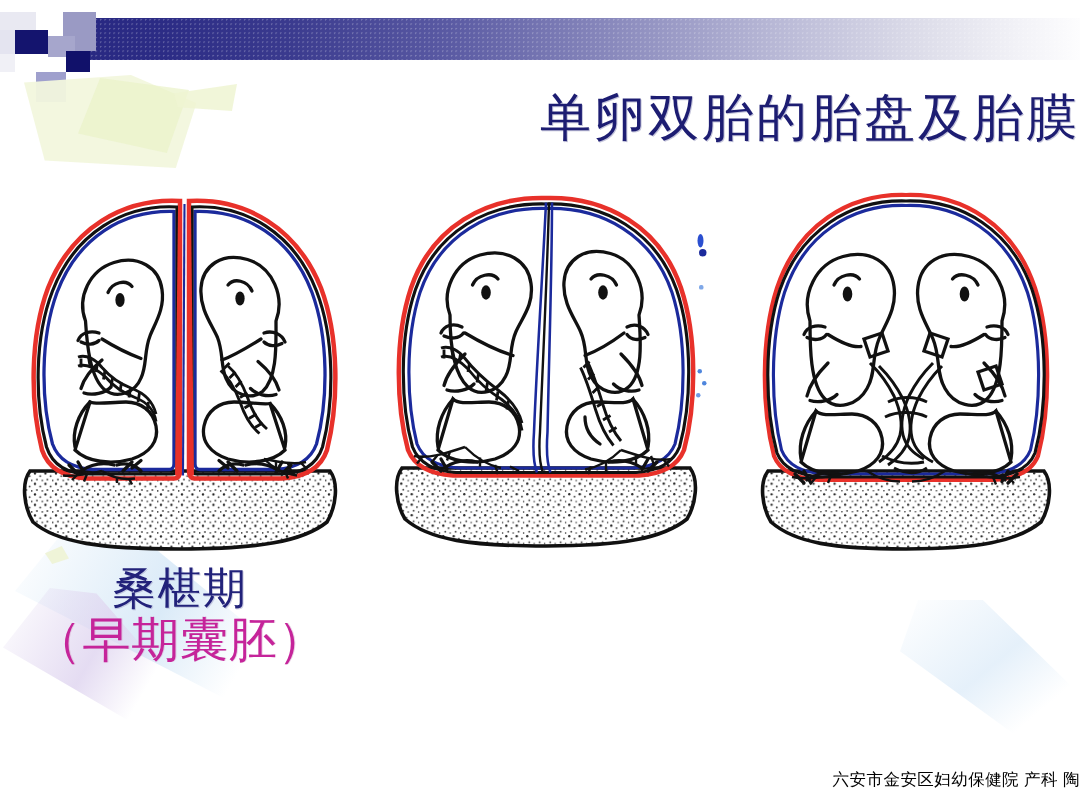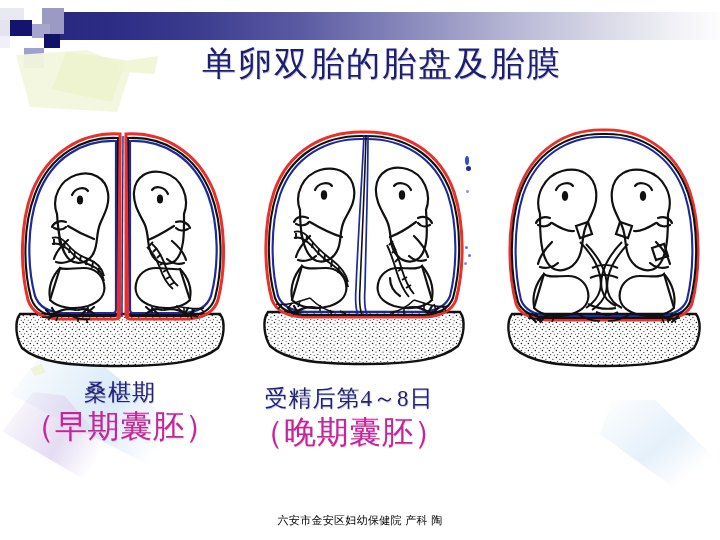--- a/index.html
+++ b/index.html
@@ -100,22 +100,22 @@
     clip-path: polygon(0% 40%, 70% 0%, 100% 70%, 30% 100%); }
   .wm-rt {
     left: 600px; top: 400px; width: 120px; height: 90px;
     background: linear-gradient(140deg, rgba(226,238,250,0) 0%, rgba(218,234,248,0.7) 50%, rgba(226,238,250,0) 80%);
     clip-path: polygon(10% 0%, 46% 0%, 100% 70%, 64% 100%, 0% 38%);
   }
 
   
   .title {
     position: absolute;
-    left: 0; right: 0; top: 42px;
-    text-align: center;
+    left: 0; right: 0; top: 58px;
+    text-align: right;
     font-size: 34px;
     line-height: 44px;
     letter-spacing: 2px;
     color: #1d1d72;
     font-family: "Liberation Serif", "DejaVu Serif", serif;
     font-weight: 400;
     text-shadow: 0.7px 0.7px 0 rgba(150,150,190,0.55);
     white-space: nowrap;
     padding-left: 44px;
   }
@@ -150,41 +150,41 @@
     text-align: center;
     font-family: "Liberation Serif", "DejaVu Serif", serif;
     white-space: nowrap;
   }
   .cap-1 { left: 10px;  top: 4px;  width: 220px; }
   .cap-2 { left: 234px; top: 10px; width: 230px; }
   .cap-3 { left: 460px; top: 16px; width: 250px; }
 
   .cap-main {
     display: block;
-    font-size: 23px;
+    font-size: 29px;
     line-height: 34px;
     color: #22227a;
     letter-spacing: 1px;
     text-shadow: 0.7px 0.7px 0 rgba(160,160,200,0.5);
   }
   .cap-sub {
     display: block;
     font-size: 32px;
     line-height: 32px;
     color: #c5249a;
     letter-spacing: 0.5px;
     text-shadow: 0.6px 0.6px 0 rgba(210,160,200,0.45);
   }
 
   
   .footer {
     position: absolute;
     left: 0; top: 512px;
     width: 720px;
-    text-align: center;
+    text-align: right;
     font-size: 11px;
     line-height: 16px;
     color: #000000;
     font-family: "Liberation Sans", "DejaVu Sans", sans-serif;
     letter-spacing: 0.3px;
     white-space: nowrap;
   }
 
   
   .speck { position: absolute; border-radius: 50%; }
@@ -534,21 +534,17 @@
         </g>
       </svg>
     </div>
   </div>
 
   <div class="captions">
     <div class="caption cap-1">
       <span class="cap-main">桑椹期</span>
       <span class="cap-sub">（早期囊胚）</span>
     </div>
-    <div class="caption cap-2">
-      <span class="cap-main">受精后第4～8日</span>
-      <span class="cap-sub">（晚期囊胚）</span>
-    </div>
   </div>
 
   <div class="footer">六安市金安区妇幼保健院 产科 陶</div>
 
 </div>
 
 </body></html>

